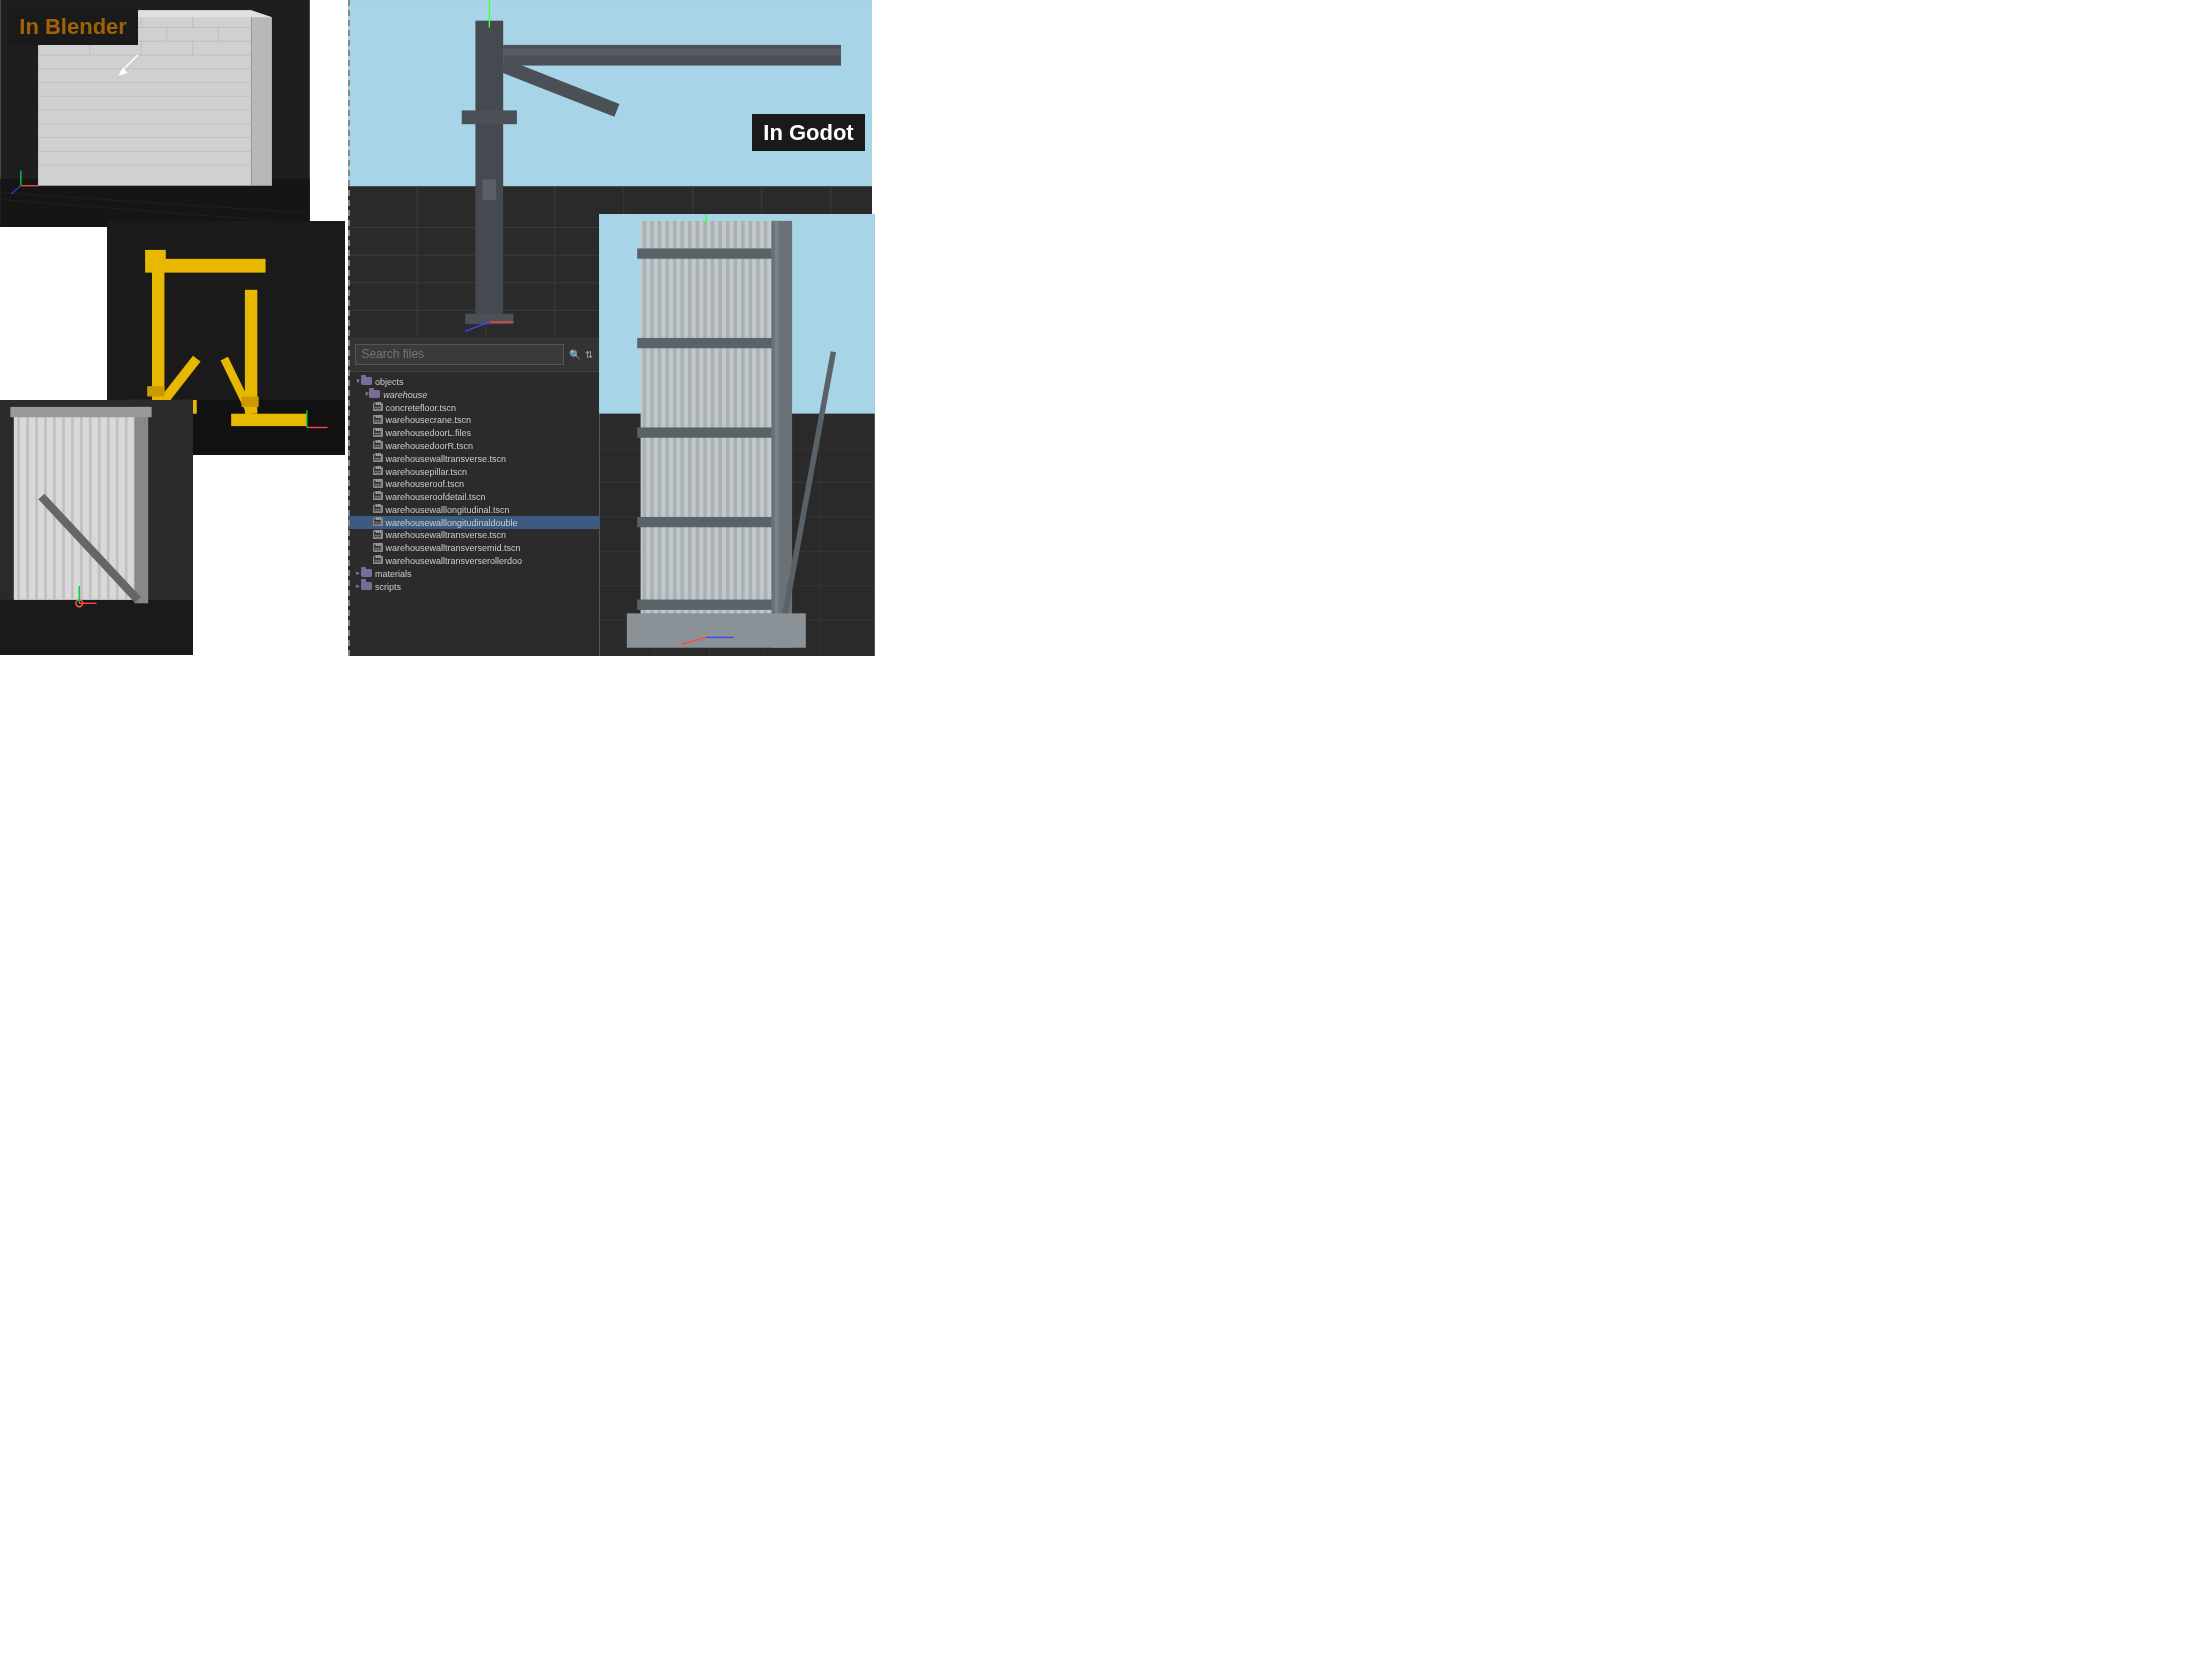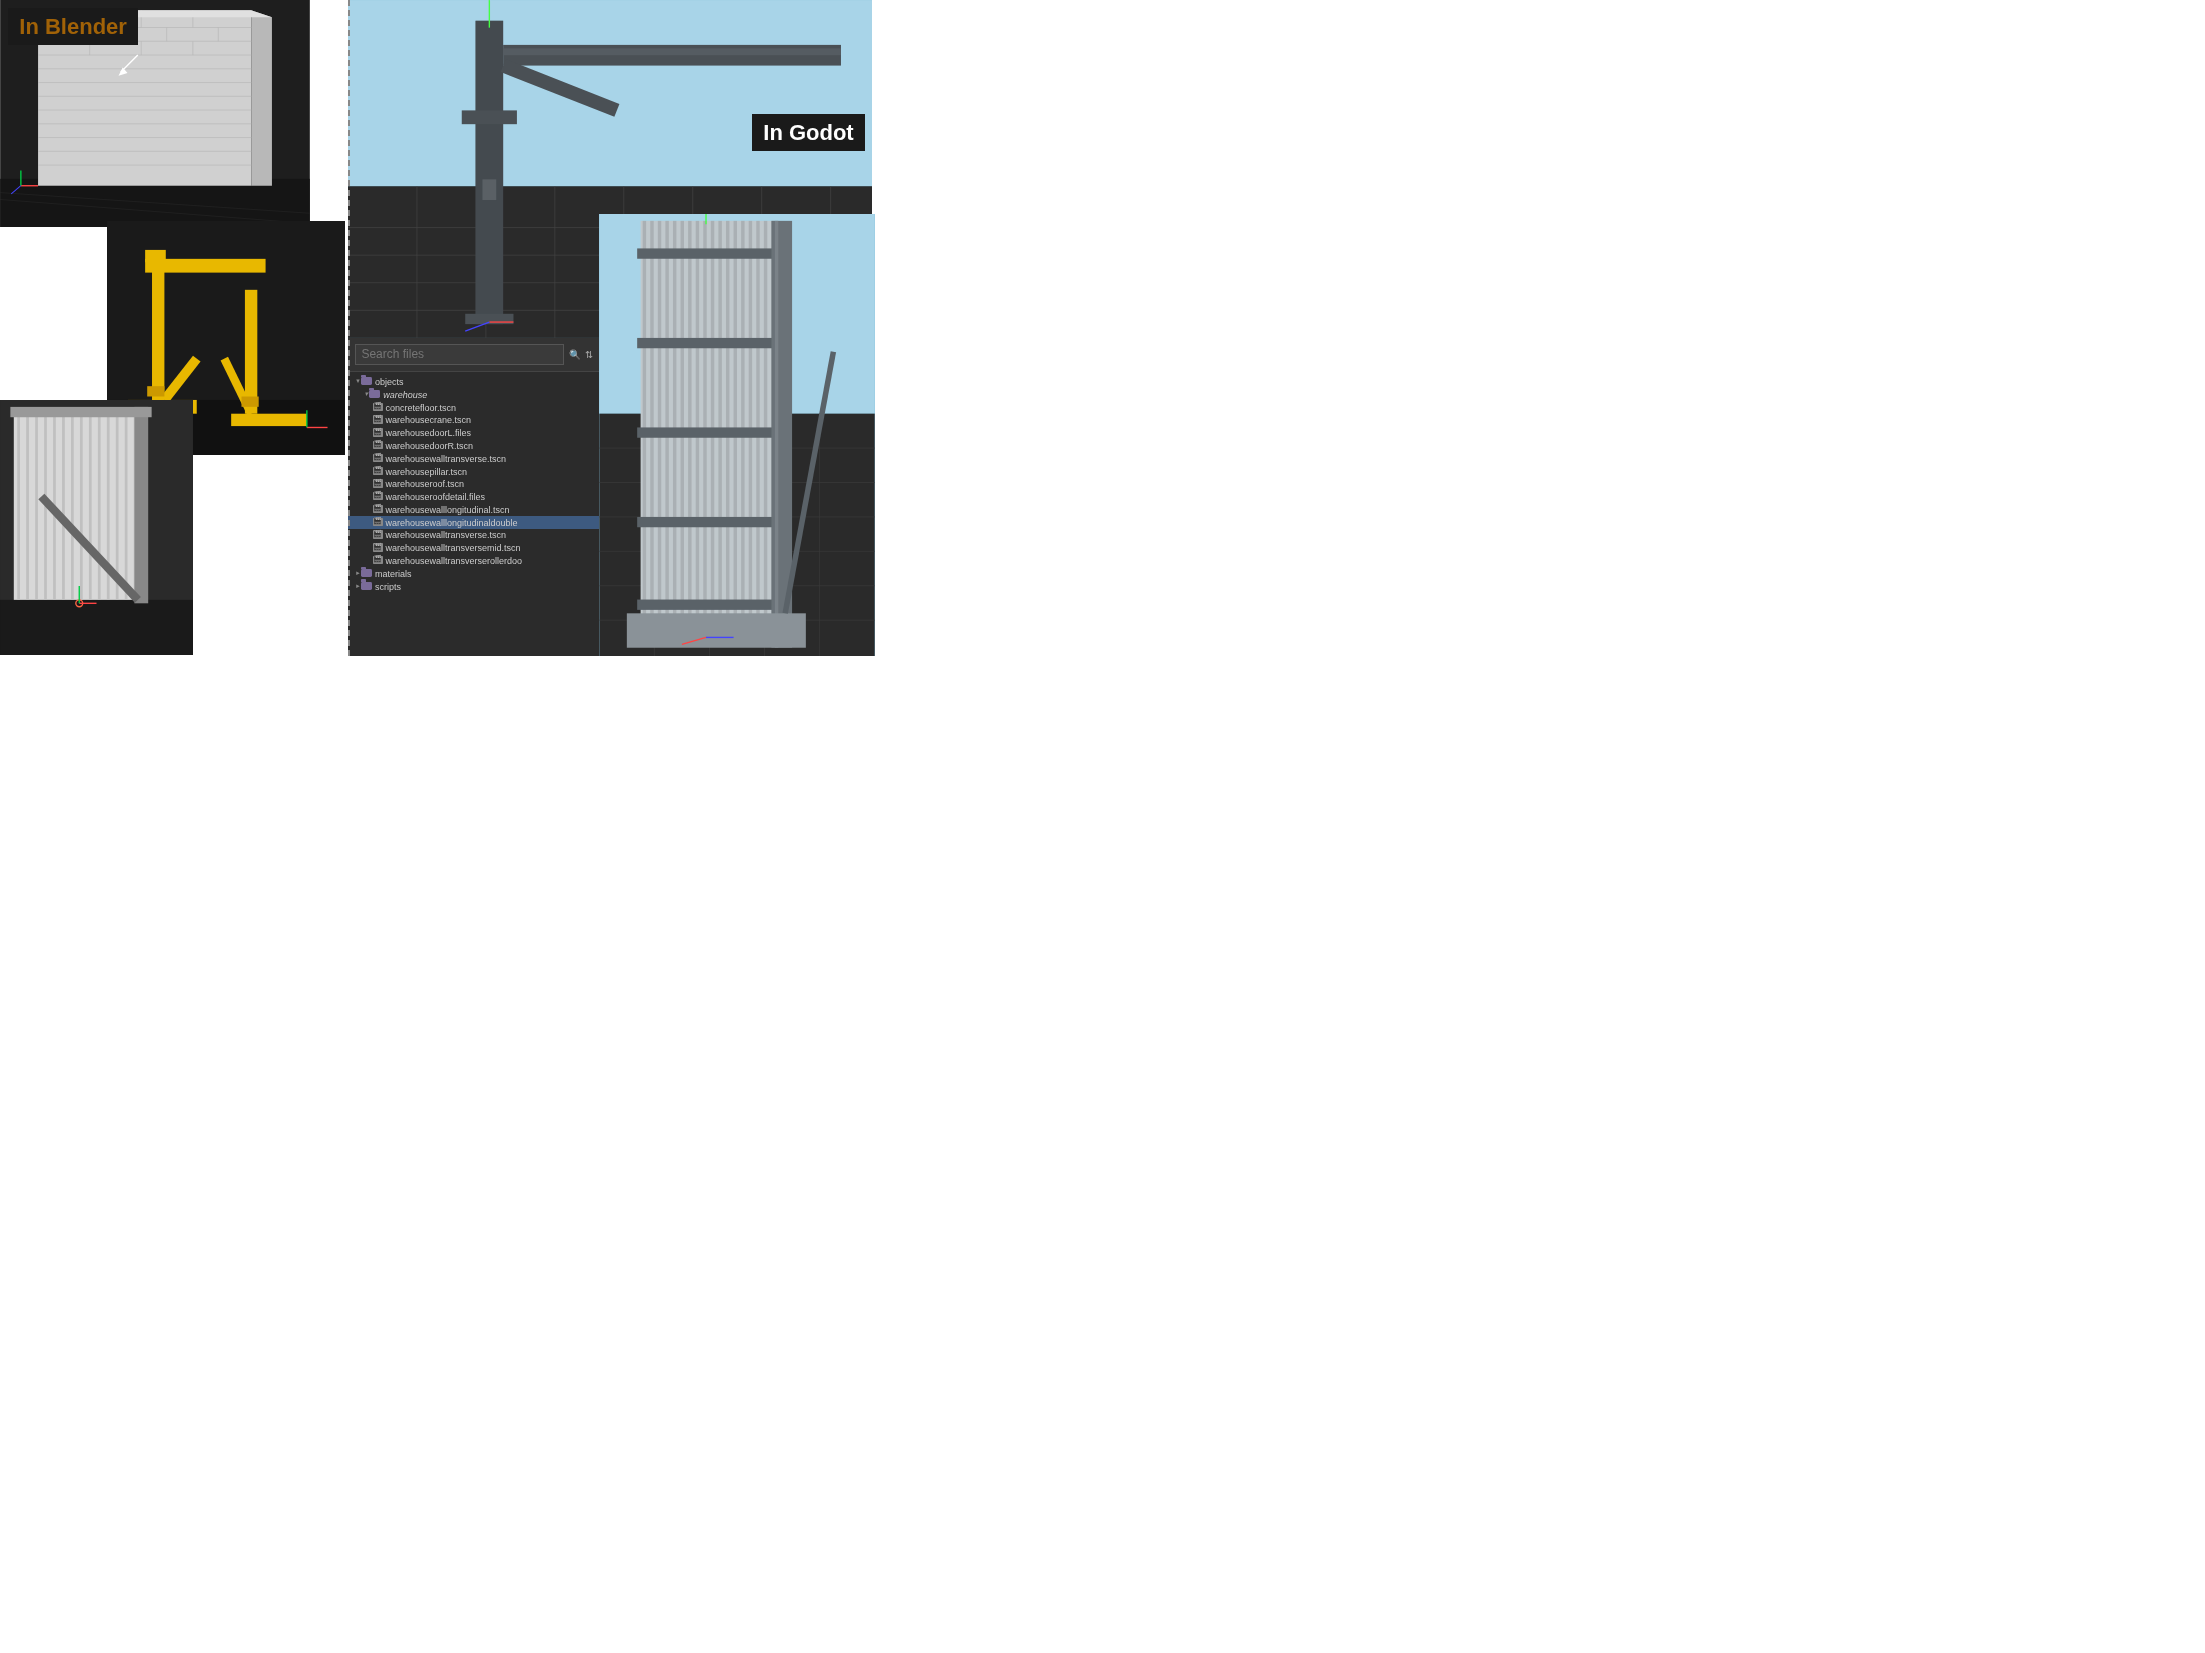--- a/index.html
+++ b/index.html
@@ -458,21 +458,21 @@
         <div class="file-item file-indent-3">
           <span class="scene-icon"></span>
           <span>warehousepillar.tscn</span>
         </div>
         <div class="file-item file-indent-3">
           <span class="scene-icon"></span>
           <span>warehouseroof.tscn</span>
         </div>
         <div class="file-item file-indent-3">
           <span class="scene-icon"></span>
-          <span>warehouseroofdetail.files</span>
+          <span>warehouseroofdetail.tscn</span>
         </div>
         <div class="file-item file-indent-3">
           <span class="scene-icon"></span>
           <span>warehousewalllongitudinal.tscn</span>
         </div>
         <div class="file-item file-indent-3 highlighted-row">
           <span class="scene-icon"></span>
           <span>warehousewalllongitudinaldouble</span>
         </div>
         <div class="file-item file-indent-3">

